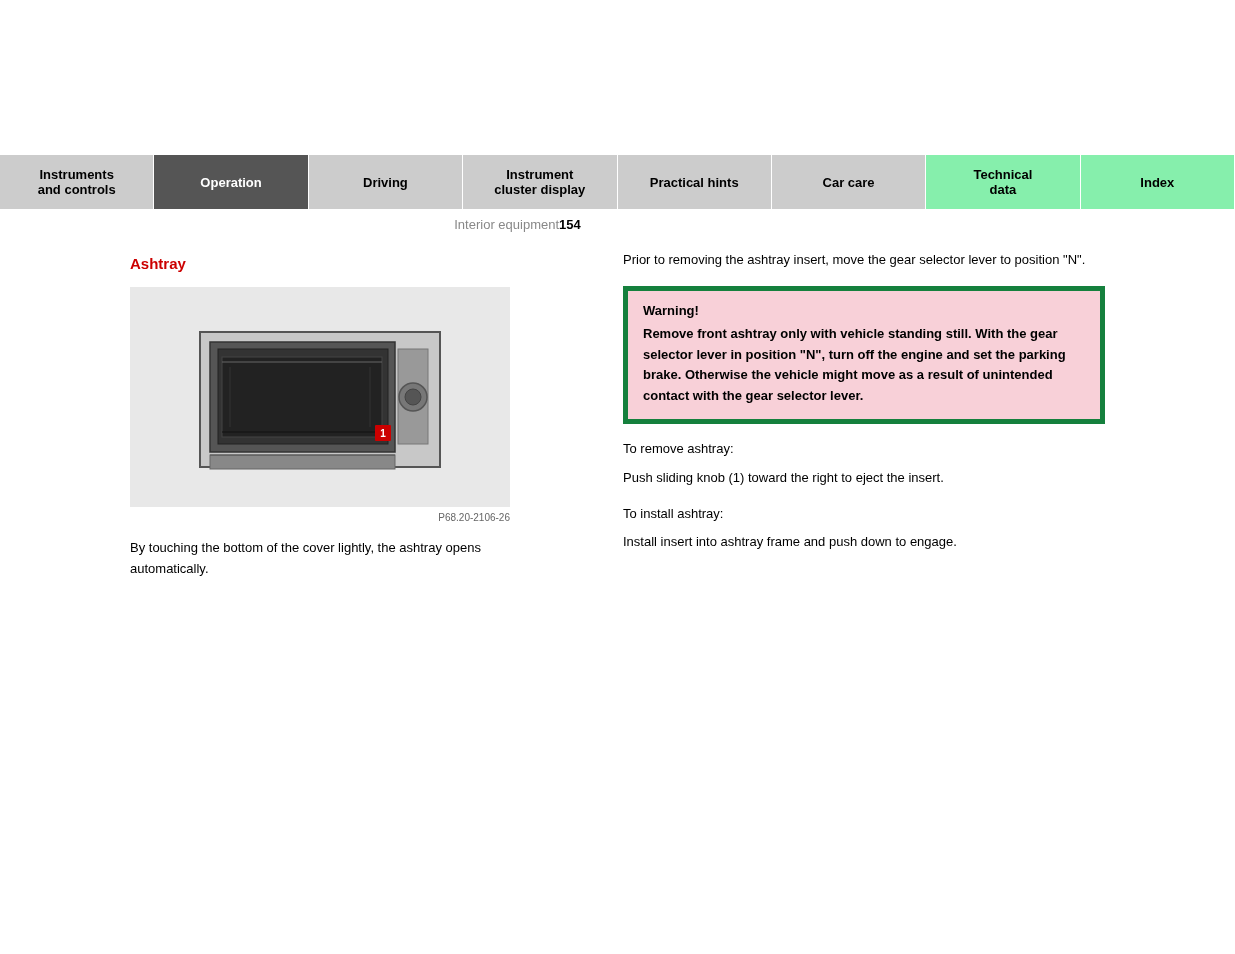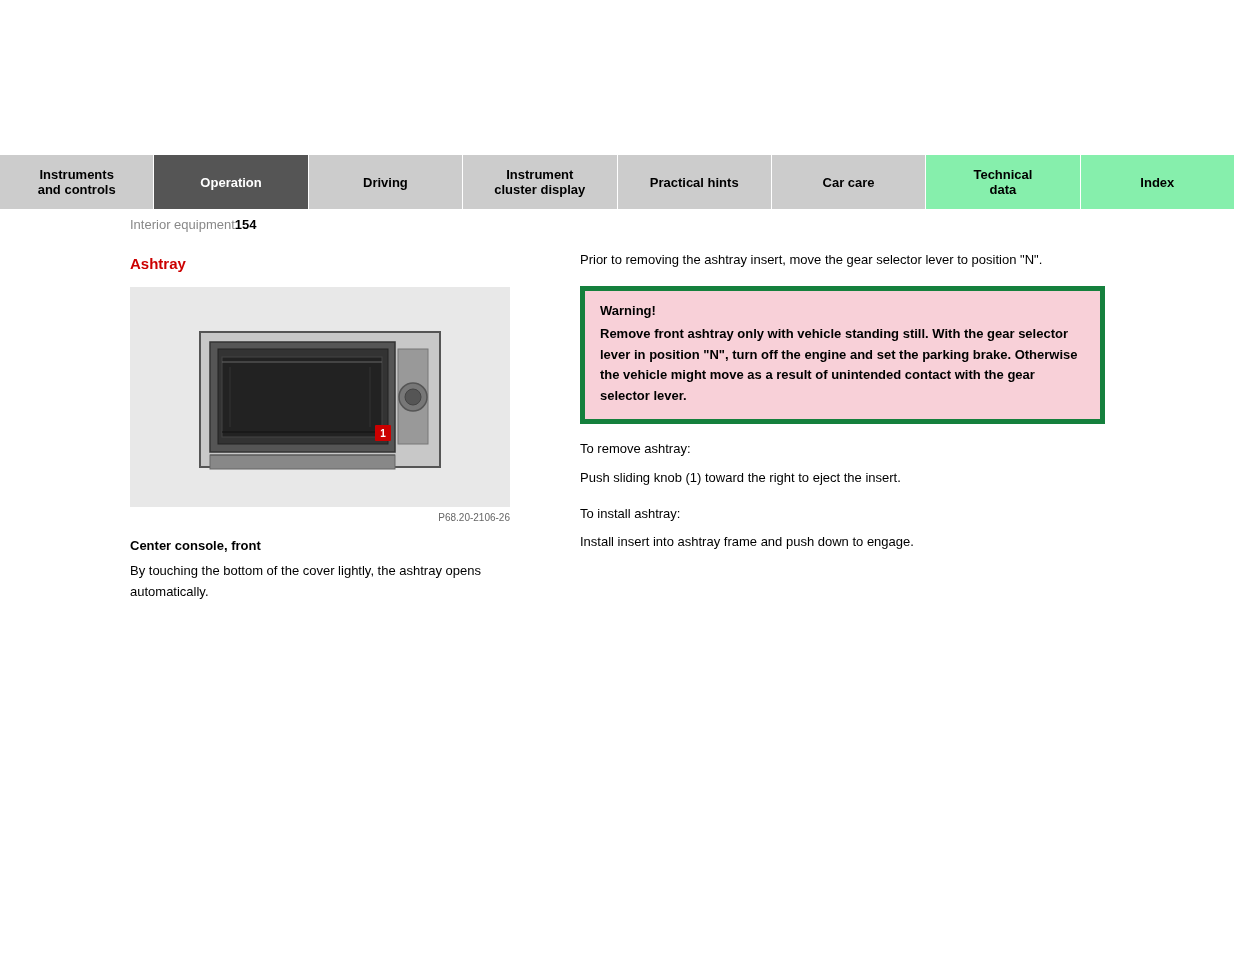--- a/index.html
+++ b/index.html
@@ -43,25 +43,26 @@
     .nav-item.medium-gray {
       background: #86efac;
       color: #000;
     }
 
     
     .page-content {
       display: flex;
       padding: 0 130px;
       margin-top: 10px;
+      gap: 43px;
     }
 
     .breadcrumb-row {
       display: flex;
-      justify-content: flex-start;
+      justify-content: center;
       padding: 8px 130px;
       font-size: 13px;
       color: #888;
     }
 
     .page-number {
       font-size: 13px;
       font-weight: bold;
       color: #000;
     }
@@ -228,21 +229,20 @@
 
         <rect x="30" y="148" width="185" height="14" fill="#888" stroke="#666" stroke-width="1"></rect>
         <line x1="30" y1="148" x2="215" y2="148" stroke="#555" stroke-width="1"></line>
 
         <line x1="50" y1="60" x2="50" y2="120" stroke="#444" stroke-width="0.5"></line>
         <line x1="190" y1="60" x2="190" y2="120" stroke="#444" stroke-width="0.5"></line>
       </svg>
     </div>
     <div class="image-caption">P68.20-2106-26</div>
 
-    <div class="sub-heading">Center console, front</div>
     <p class="body-text">By touching the bottom of the cover lightly, the ashtray opens automatically.</p>
   </div>
 
   <div class="right-column">
     <p class="intro-text">Prior to removing the ashtray insert, move the gear selector lever to position "N".</p>
 
     <div class="warning-box">
       <div class="warning-title">Warning!</div>
       <p class="warning-text">Remove front ashtray only with vehicle standing still. With the gear selector lever in position "N", turn off the engine and set the parking brake. Otherwise the vehicle might move as a result of unintended contact with the gear selector lever.</p>
     </div>

